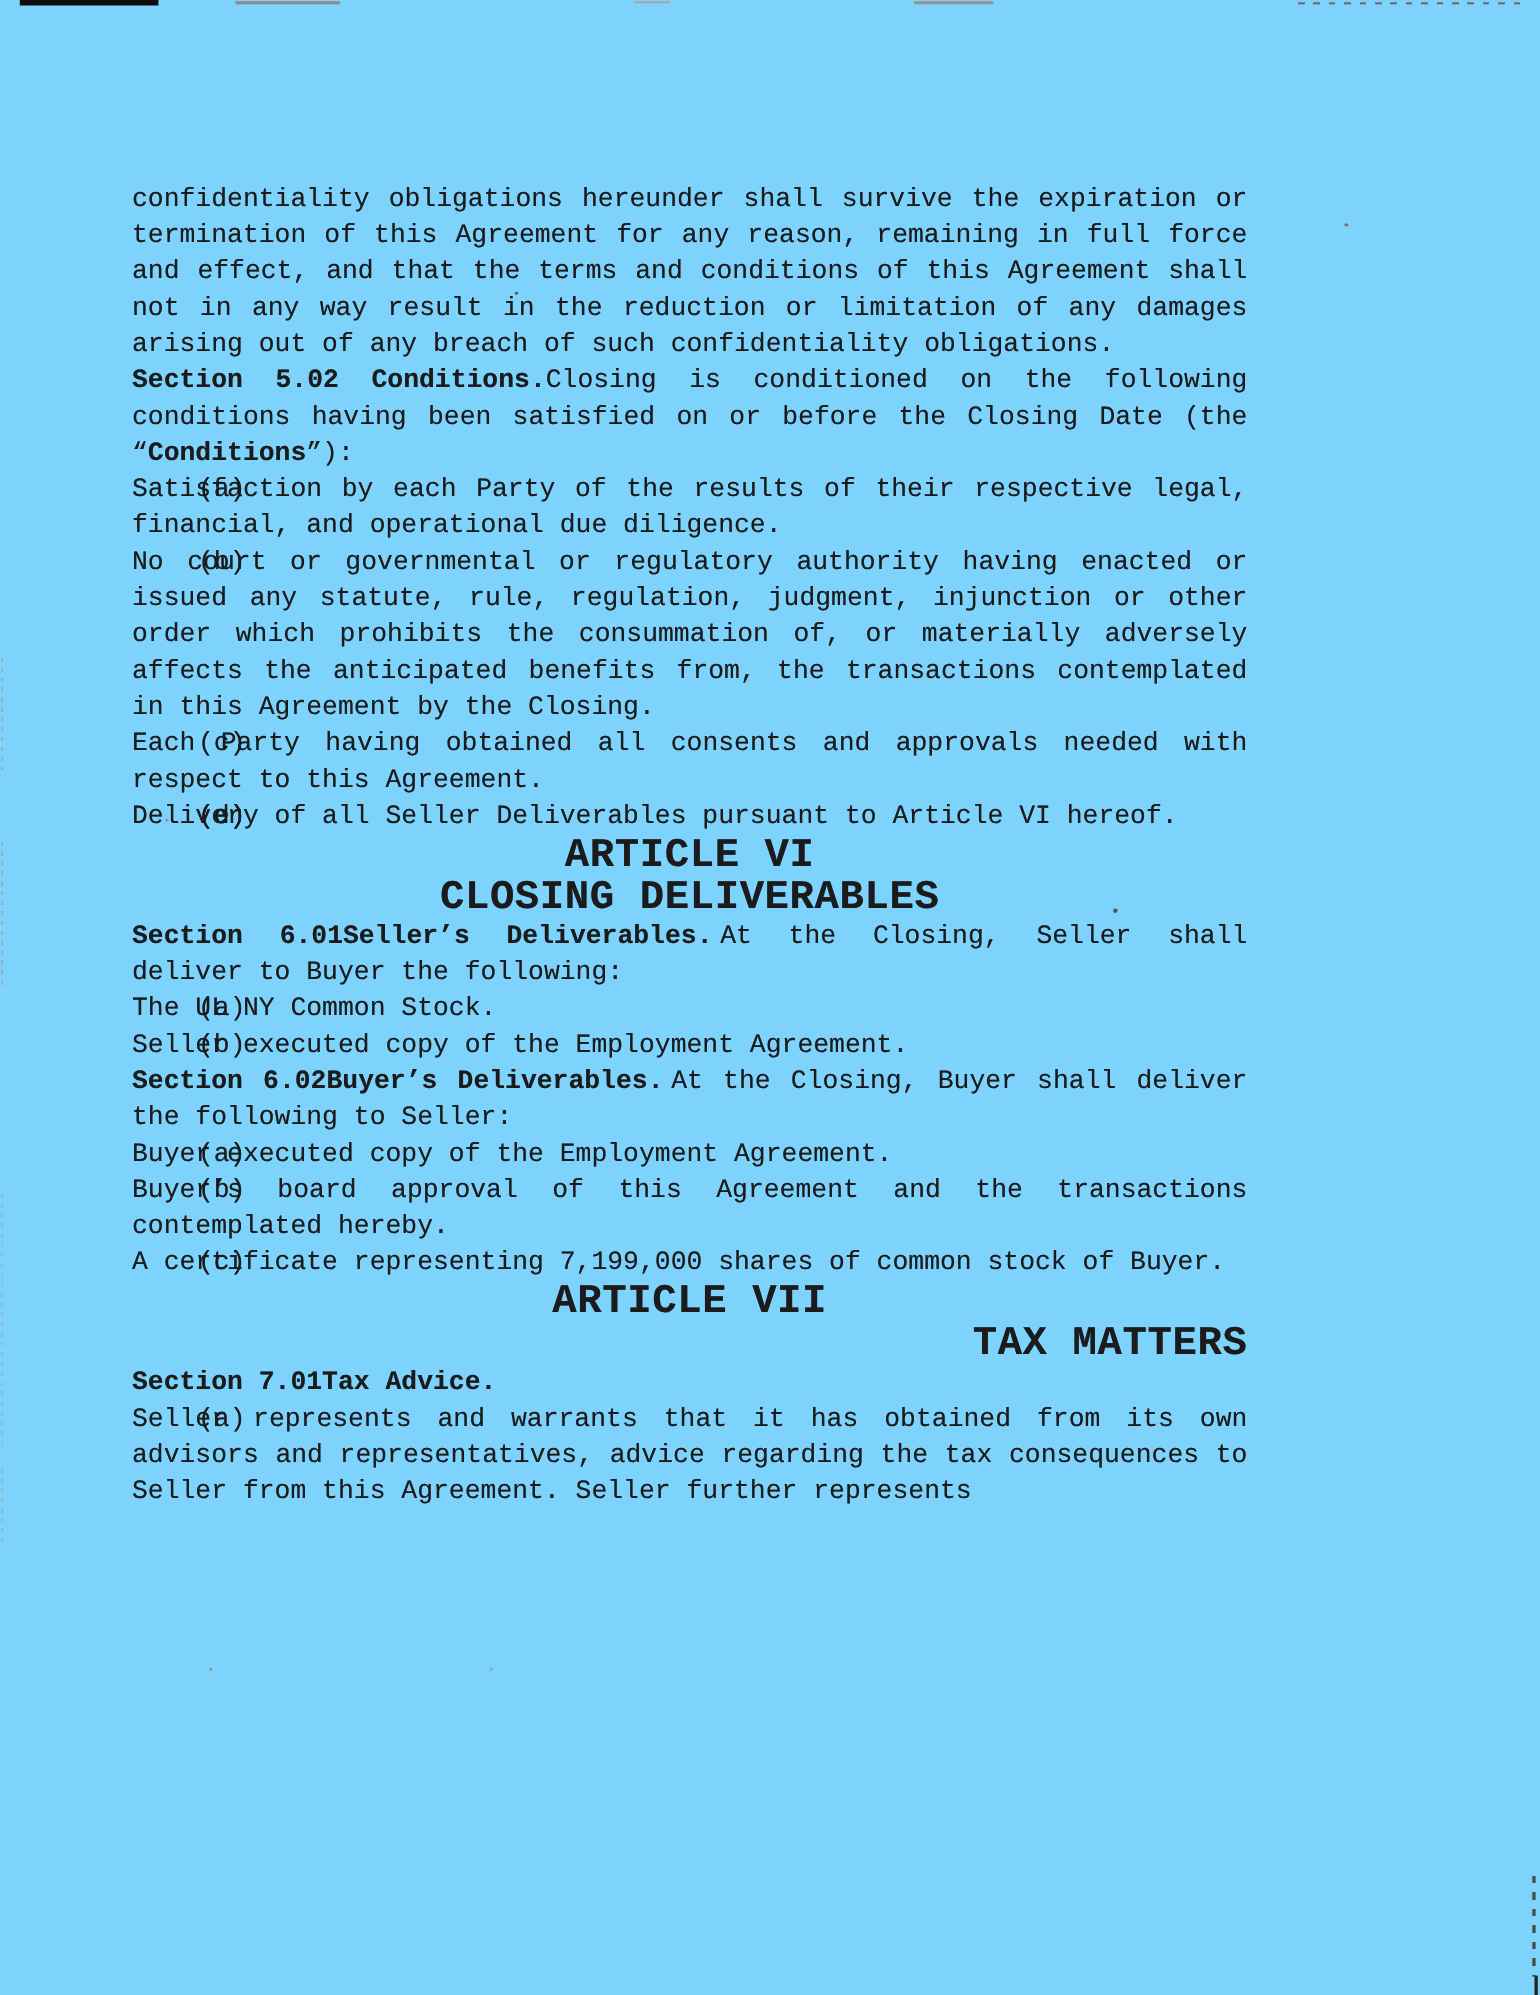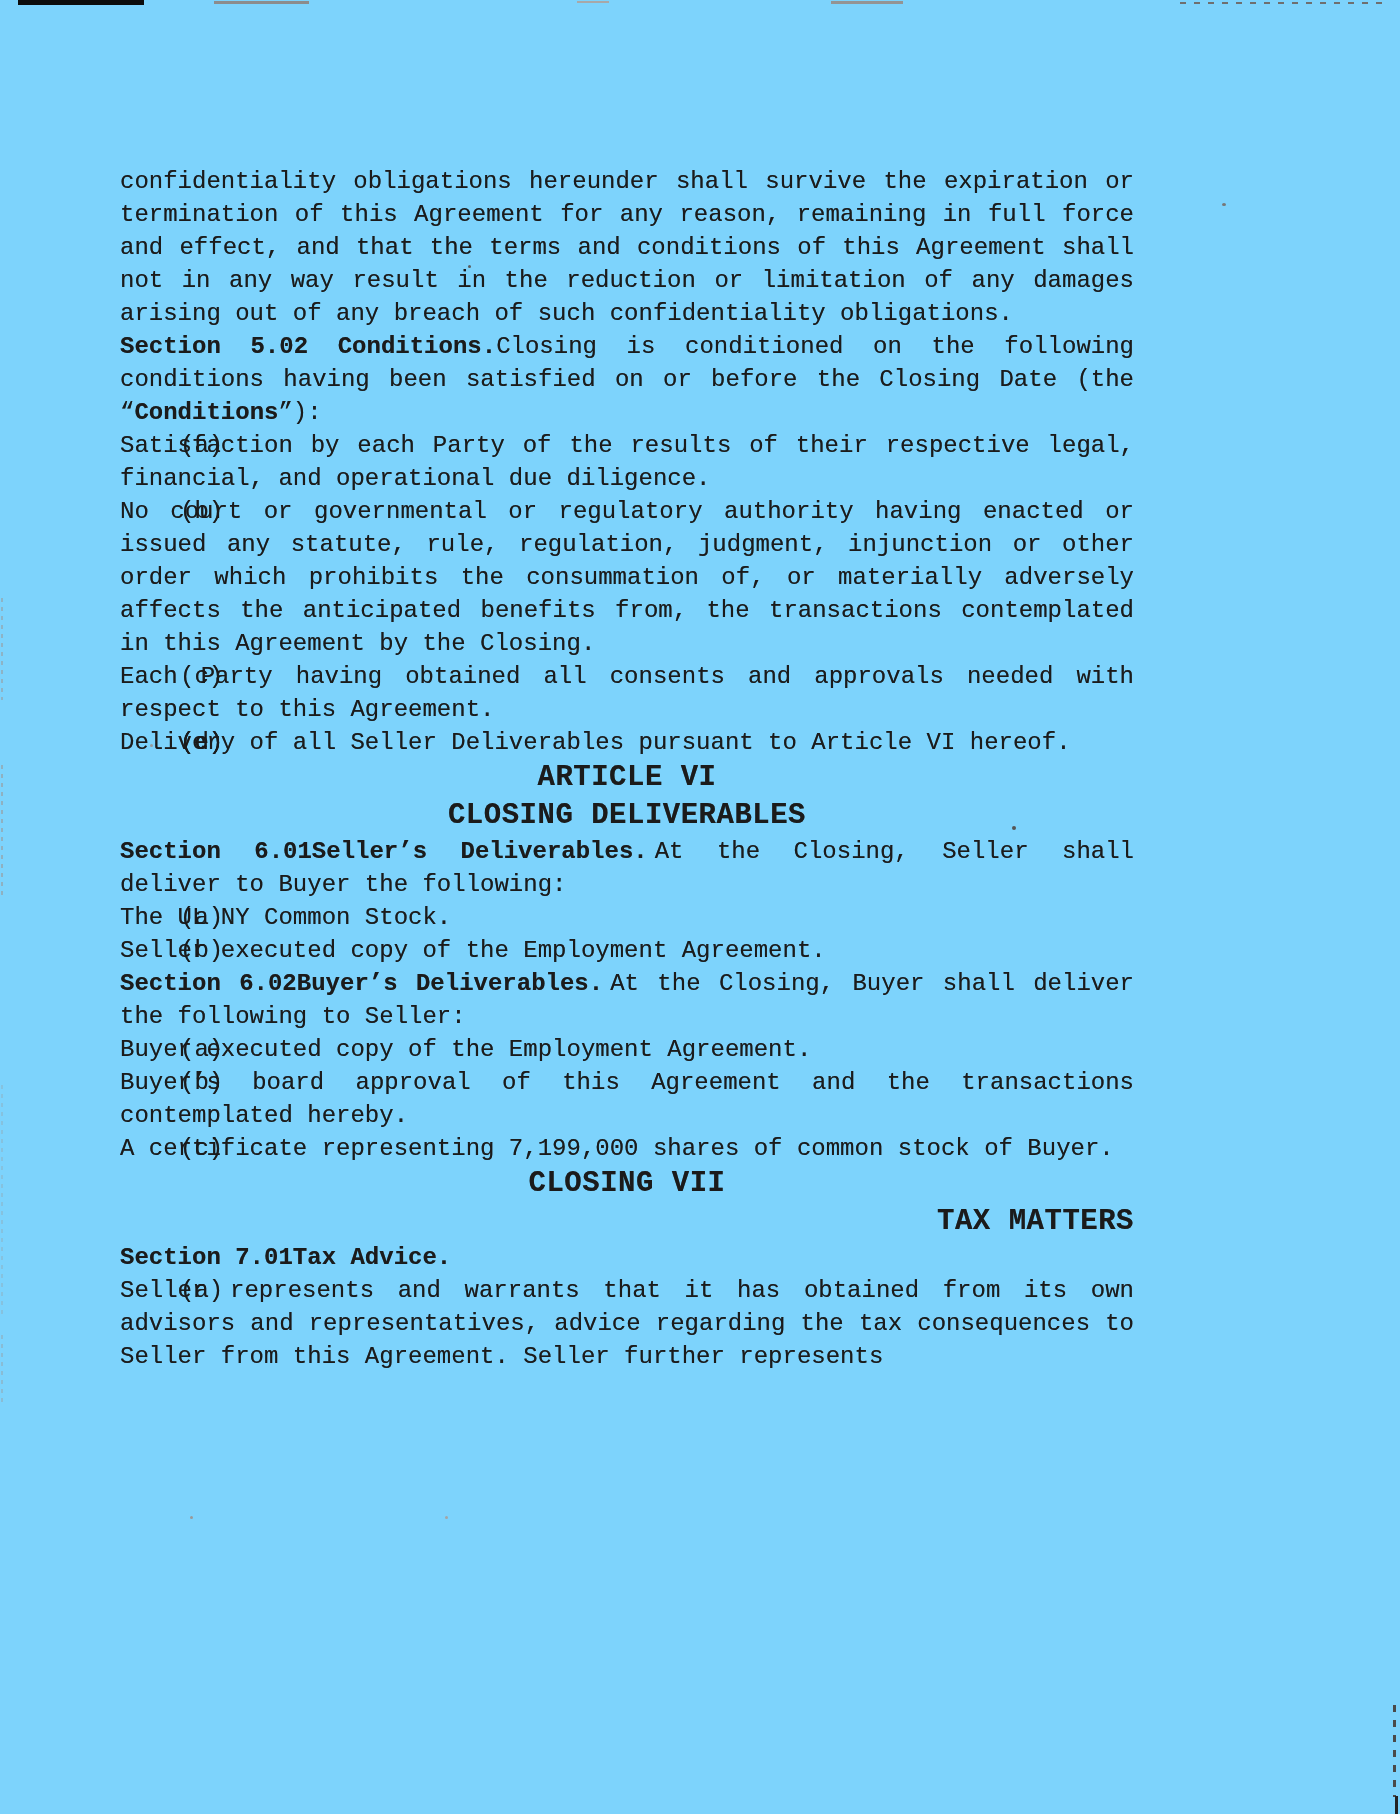--- a/index.html
+++ b/index.html
@@ -21,21 +21,21 @@
     text-shadow:0 0 0.6px rgba(25,25,25,.55);
   }
   .content p,.content div{margin:0;padding:0;}
   .b{font-weight:700;}
   .lbl{font-weight:700;}
   .ttl{font-weight:700;margin-right:7px;}
   .li{position:relative;padding-left:100px;text-align:justify;}
   .li .marker{position:absolute;left:60px;top:0;}
   .center-head{
     text-align:center;font-weight:700;
-    font-size:29px;line-height:38px;
+    font-size:37px;line-height:38px;
     letter-spacing:0.5px;
   }
   .mt16{margin-top:16px;}  .mt14{margin-top:14px;}
   .mt20{margin-top:20px;}
   .mt12{margin-top:12px;}  .mt17{margin-top:17px;}
   .mt23{margin-top:23px;}  .mt24{margin-top:24px;}
   .mt25{margin-top:25px;}  .mt27{margin-top:27px;text-align:right;}
   .mt28{margin-top:28px;}  .mt34{margin-top:34px;}
   .mt43{margin-top:43px;}  .mt50{margin-top:50px;}
   .mt60{margin-top:60px;}  .mt63{margin-top:63px;}
@@ -143,21 +143,21 @@
     </div>
     <div class="li mt25">
       <span class="marker">(b)</span>
       <span>Buyer’s board approval of this Agreement and the transactions contemplated hereby.</span>
     </div>
     <div class="li mt24">
       <span class="marker">(c)</span>
       <span>A certificate representing 7,199,000 shares of common stock of Buyer.</span>
     </div>
 
-    <div class="center-head mt60">CLOSING VII</div>
+    <div class="center-head mt60">ARTICLE VII</div>
 
     <div class="center-head mt27">TAX MATTERS</div>
 
     <p class="mt50">
       <span class="lbl">Section 7.01</span><span class="b">Tax Advice.</span>
     </p>
 
     <div class="li mt14">
       <span class="marker">(a)</span>
       <span>Seller represents and warrants that it has obtained from its own advisors and representatives, advice regarding the tax consequences to Seller from this Agreement. Seller further represents</span>

